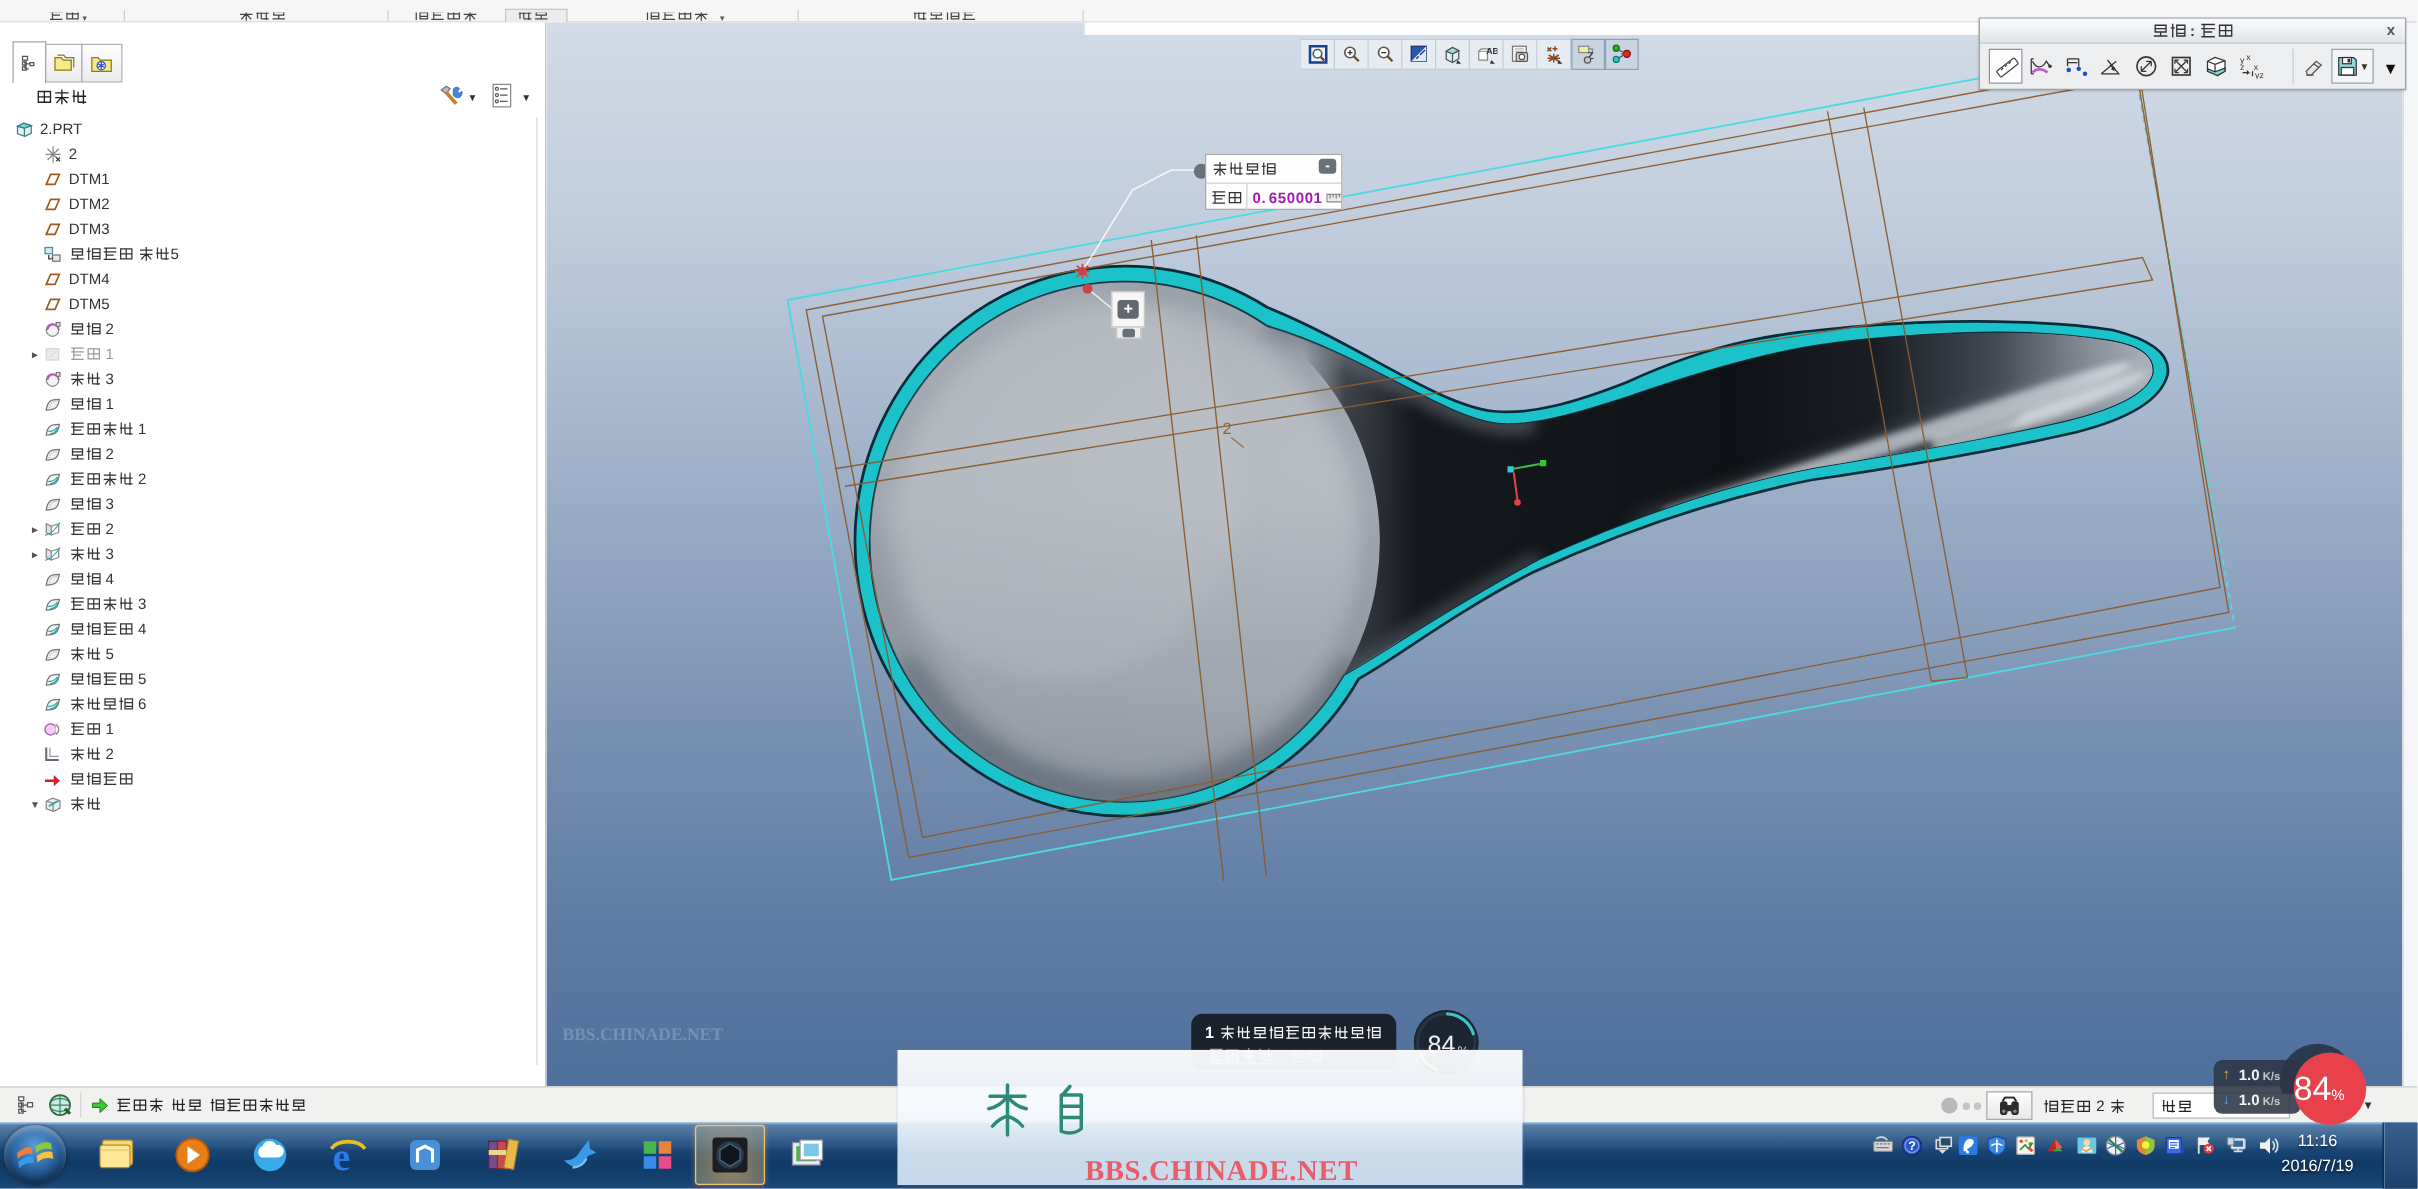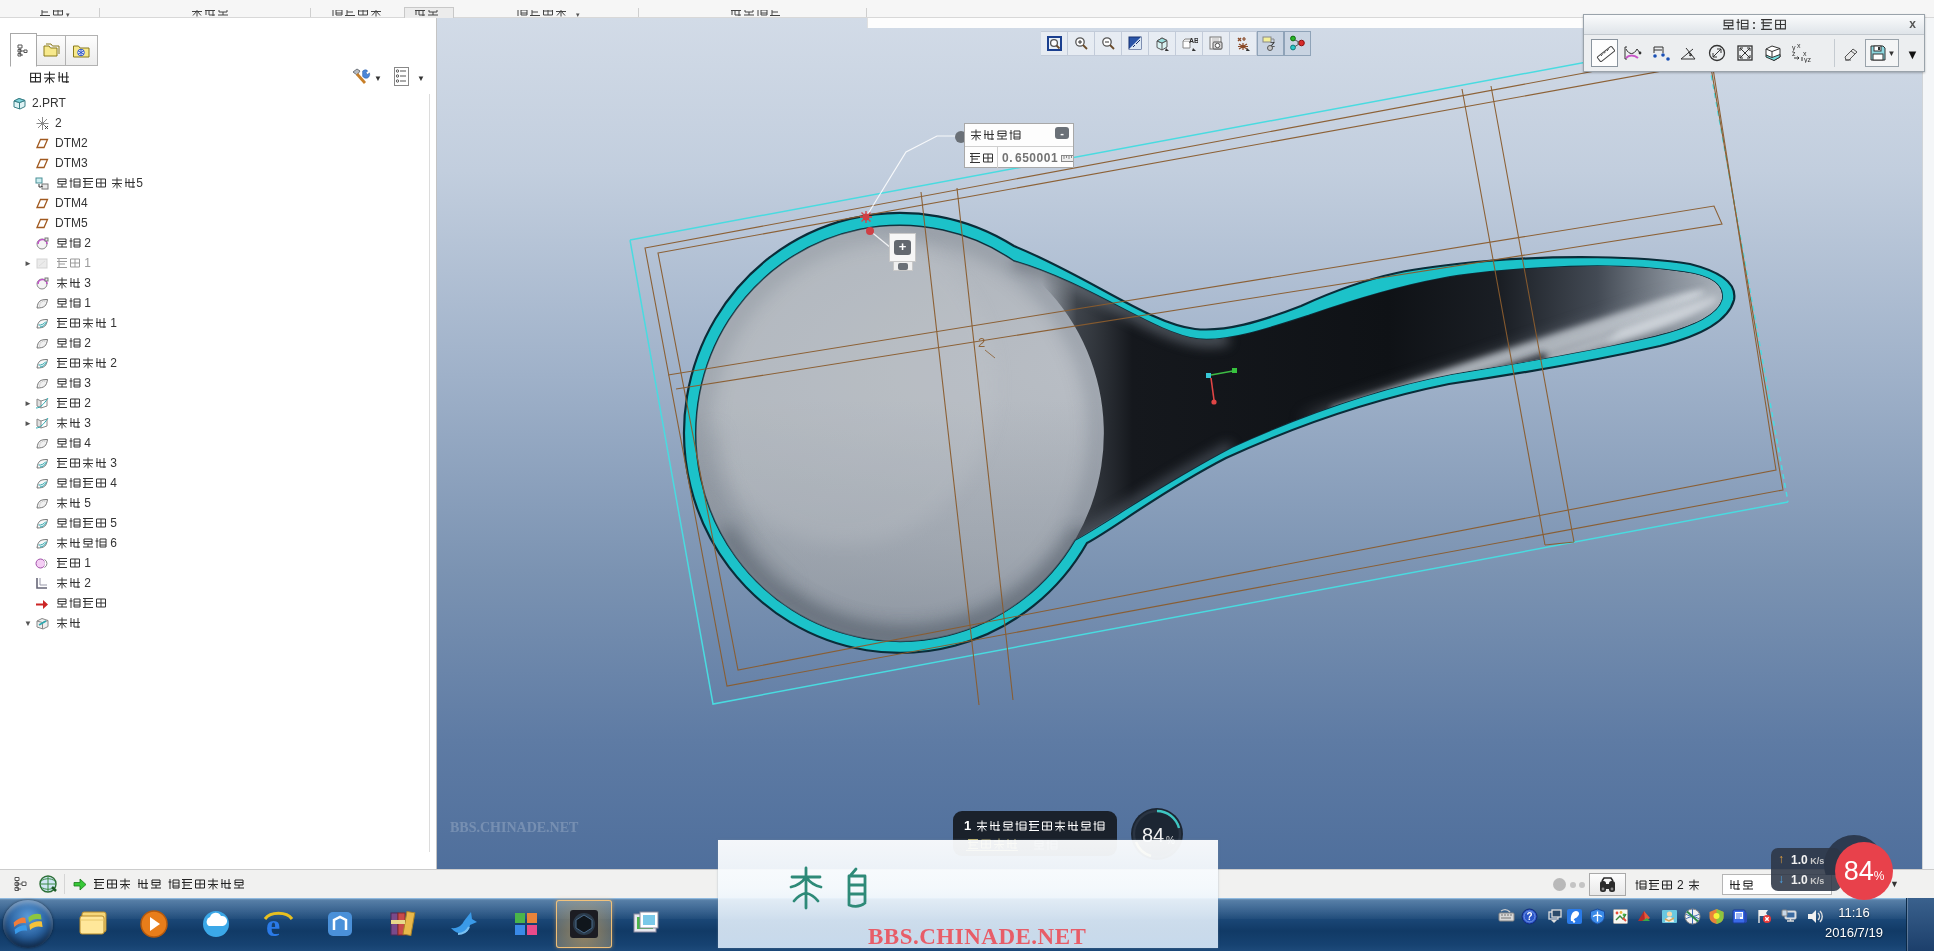--- a/index.html
+++ b/index.html
@@ -288,20 +288,27 @@
           <path d="M7.5 1v13M1.5 7.5h12M3 3l9 9M12 3l-9 9" stroke="#8a8a8a" fill="none"></path>
           <path d="M10 10l3 3M10 13l3-3" stroke="#444"></path>
         </svg>
         <span style="color:#333">2</span>
       </div>
       <div class="row" style="padding-left:18px">
         <span class="arr"></span>
         <svg class="ic" width="15" height="15" viewBox="0 0 15 15">
           <path d="M2 11.5L5.5 3.5h7L9 11.5z" fill="none" stroke="#a05a20" stroke-width="1.3"></path>
         </svg>
+        <span style="color:#333">DTM1</span>
+      </div>
+      <div class="row" style="padding-left:18px">
+        <span class="arr"></span>
+        <svg class="ic" width="15" height="15" viewBox="0 0 15 15">
+          <path d="M2 11.5L5.5 3.5h7L9 11.5z" fill="none" stroke="#a05a20" stroke-width="1.3"></path>
+        </svg>
         <span style="color:#333">DTM2</span>
       </div>
       <div class="row" style="padding-left:18px">
         <span class="arr"></span>
         <svg class="ic" width="15" height="15" viewBox="0 0 15 15">
           <path d="M2 11.5L5.5 3.5h7L9 11.5z" fill="none" stroke="#a05a20" stroke-width="1.3"></path>
         </svg>
         <span style="color:#333">DTM3</span>
       </div>
       <div class="row" style="padding-left:18px">
@@ -865,21 +872,21 @@
       </div>
  <div style="height:22px;display:flex;align-items:center">
    <span id="ttd" style="display:flex;align-items:center;padding:0 3px;height:100%;border-right:1px solid #cfcfcf">
           <svg class="cj" width="12" height="12" style="color:#333;margin:0 0.5px">
             <use href="#g2"></use>
           </svg>
           <svg class="cj" width="12" height="12" style="color:#333;margin:0 0.5px">
             <use href="#g3"></use>
           </svg>
         </span>
-   <span style="font-weight:bold;color:#737373;padding-left:4px;letter-spacing:0.5px">0.<span style="margin-left:2px">650001</span></span>
+   <span style="font-weight:bold;color:#a21caf;padding-left:4px;letter-spacing:0.5px">0.<span style="margin-left:2px">650001</span></span>
    <svg width="13" height="10" style="margin-left:3px">
           <rect x="0.5" y="2.5" width="12" height="6" fill="#eee" stroke="#888"></rect>
           <path d="M3 3v3M5.5 3v2M8 3v3M10.5 3v2" stroke="#888"></path>
         </svg>
  </div>
  <div style="position:absolute;right:4px;top:3px;width:14px;height:12px;background:#6a7077;border-radius:3px;display:flex;align-items:center;justify-content:center">
         <span style="color:#fff;font-weight:bold;font-size:11px;line-height:10px">-</span>
       </div>
 </div>
 
@@ -1218,16 +1225,16 @@
 
 <svg class="abs" style="left:1820px;top:835px;z-index:8" width="70" height="40">
       <circle cx="34" cy="30" r="30" fill="#2c3a50"></circle>
     </svg>
 <div class="abs" style="left:1771px;top:848px;width:70px;height:43px;background:rgba(44,54,70,0.88);border-radius:7px;z-index:9">
  <div style="position:absolute;left:7px;top:4px;color:#e8a33d;font-size:12px;font-weight:bold">↑</div>
  <div style="position:absolute;left:20px;top:5px;color:#f2f2f2;font-size:12px;font-weight:bold">1.0<span style="font-size:9px;color:#c8c8c8"> K/s</span></div>
  <div style="position:absolute;left:7px;top:24px;color:#4da6e8;font-size:12px;font-weight:bold">↓</div>
  <div style="position:absolute;left:20px;top:25px;color:#f2f2f2;font-size:12px;font-weight:bold">1.0<span style="font-size:9px;color:#c8c8c8"> K/s</span></div>
 </div>
-<div class="abs" style="left:1835px;top:842px;width:58px;height:58px;border-radius:50%;background:#e8414b;z-index:10;text-align:center">
+<div class="abs" style="left:1835px;top:842px;width:58px;height:58px;border-radius:50%;background:#e8414b;z-index:10;">
  <span style="color:#fff;font-size:27px;line-height:58px;font-weight:normal">84<span style="font-size:12px">%</span></span>
 </div>
 </div>
 
 </body></html>

